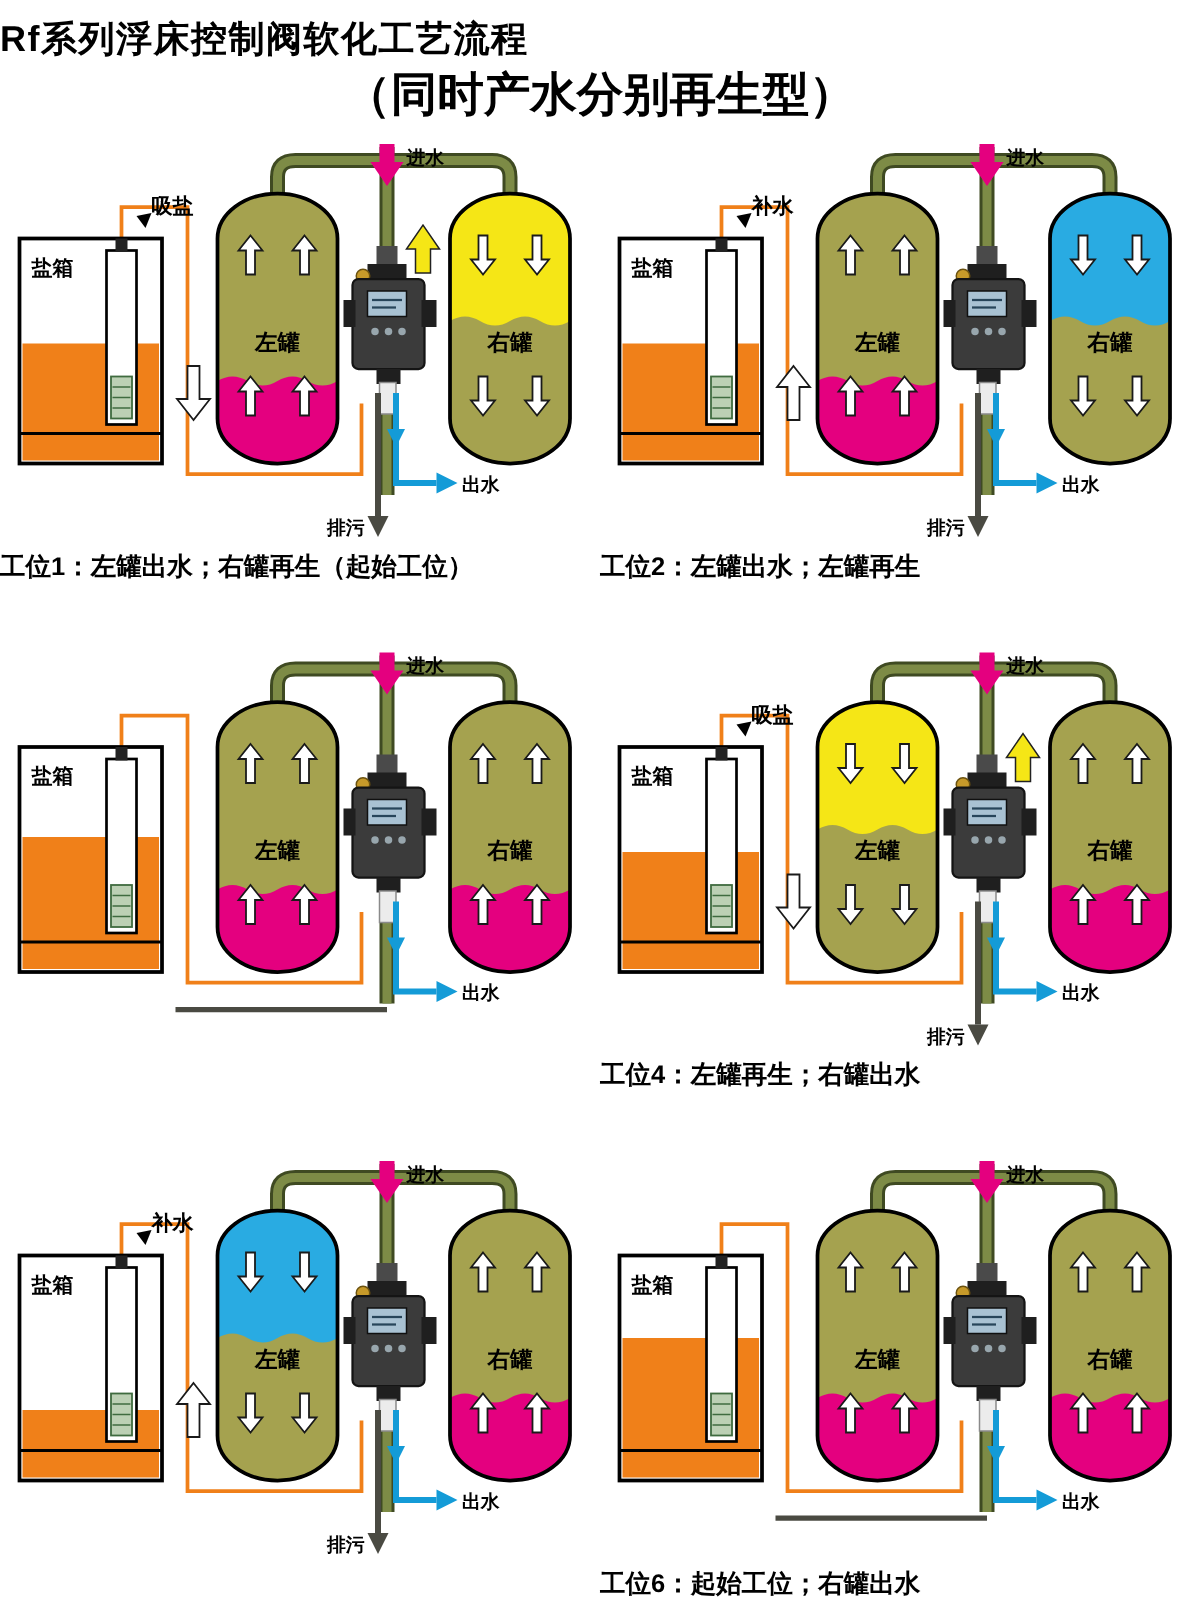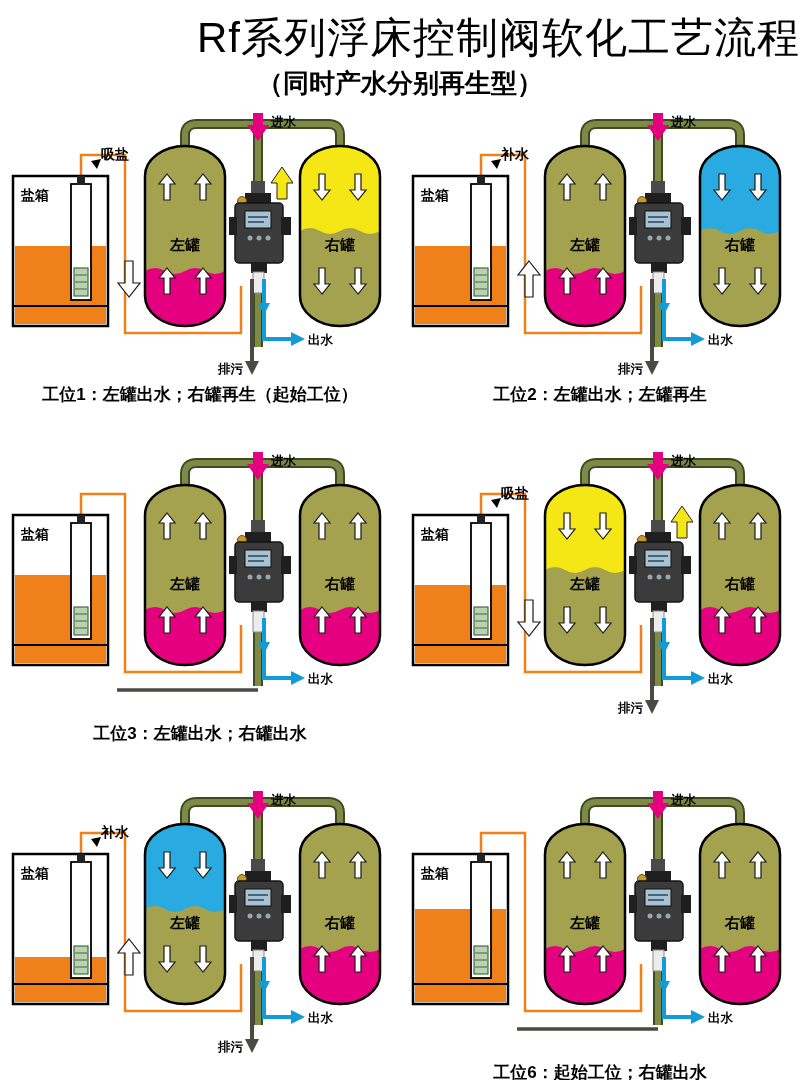--- a/index.html
+++ b/index.html
@@ -1,23 +1,23 @@
 <!DOCTYPE html>
 <html><head>
 <meta charset="utf-8">
 <style>
   *{box-sizing:border-box}
   body{margin:0;width:800px;height:1080px;background:#fff;color:#000;
        font-family:"Liberation Sans","DejaVu Sans",sans-serif;overflow:hidden}
   header{padding-top:6px}
-  h1{font-size:42px;font-weight:normal;text-align:right;margin:4px 0 0;letter-spacing:1px}
-  h2{font-size:26px;font-weight:bold;text-align:center;margin:0 0 10px}
+  h1{font-size:24px;font-weight:bold;text-align:left;margin:4px 0 0;letter-spacing:1px}
+  h2{font-size:31px;font-weight:bold;text-align:center;margin:0 0 10px}
   #panels{display:grid;grid-template-columns:400px 400px;row-gap:44px;justify-content:center}
   .panel svg{display:block;margin:0 auto}
-  .caption{font-size:17px;font-weight:bold;text-align:center;margin-top:2px;white-space:nowrap}
+  .caption{font-size:17px;font-weight:bold;margin-top:2px;white-space:nowrap}
   svg text{font-weight:bold}
   .pipe-outline{fill:none;stroke:#3f4a22;stroke-width:10}
   .pipe{fill:none;stroke:#7d8b46;stroke-width:6}
   .brine-line{fill:none;stroke:#f08019;stroke-width:2.5}
   .salt-box{fill:#fff;stroke:#000;stroke-width:2.5}
   .salt-fill{fill:#f08019}
   .salt-line{stroke:#000;stroke-width:2}
   .brine-tube{fill:#fff;stroke:#000;stroke-width:1.8}
   .injector{fill:#bcd0b4;stroke:#3f6b3f;stroke-width:1.2}
   .inj-line{stroke:#3f6b3f;stroke-width:1}
@@ -404,21 +404,20 @@
         <polygon class="out-head" points="286,221 300,228 286,235"></polygon>
         <text class="flow-label" x="303" y="233">出水</text>
       </g>
 
       <g data-show="false">
         <path class="drain-line" d="M247,168 V250"></path>
         <polygon class="drain-head" points="240,250 254,250 247,264"></polygon>
         <text class="flow-label" x="238" y="262" text-anchor="end">排污</text>
       </g>
     </svg>
-    <div class="caption">工位3：左罐出水；右罐出水</div>
   </div>
 
   <div class="panel">
     <svg width="390" height="270" viewBox="0 0 390 270">
 
       <g>
         <path class="pipe-outline" d="M180,46 V24 Q180,13 192,13 H250"></path>
         <path class="pipe-outline" d="M335,46 V24 Q335,13 323,13 H256"></path>
         <path class="pipe-outline" d="M253,4 V92"></path>
         <path class="pipe-outline" d="M253,150 V236"></path>
@@ -522,20 +521,21 @@
         <polygon class="out-head" points="286,221 300,228 286,235"></polygon>
         <text class="flow-label" x="303" y="233">出水</text>
       </g>
 
       <g data-show="true">
         <path class="drain-line" d="M247,168 V250"></path>
         <polygon class="drain-head" points="240,250 254,250 247,264"></polygon>
         <text class="flow-label" x="238" y="262" text-anchor="end">排污</text>
       </g>
     </svg>
+    <div class="caption">工位4：左罐再生；右罐出水</div>
   </div>
 
   <div class="panel">
     <svg width="390" height="270" viewBox="0 0 390 270">
 
       <g>
         <path class="pipe-outline" d="M180,46 V24 Q180,13 192,13 H250"></path>
         <path class="pipe-outline" d="M335,46 V24 Q335,13 323,13 H256"></path>
         <path class="pipe-outline" d="M253,4 V92"></path>
         <path class="pipe-outline" d="M253,150 V236"></path>

